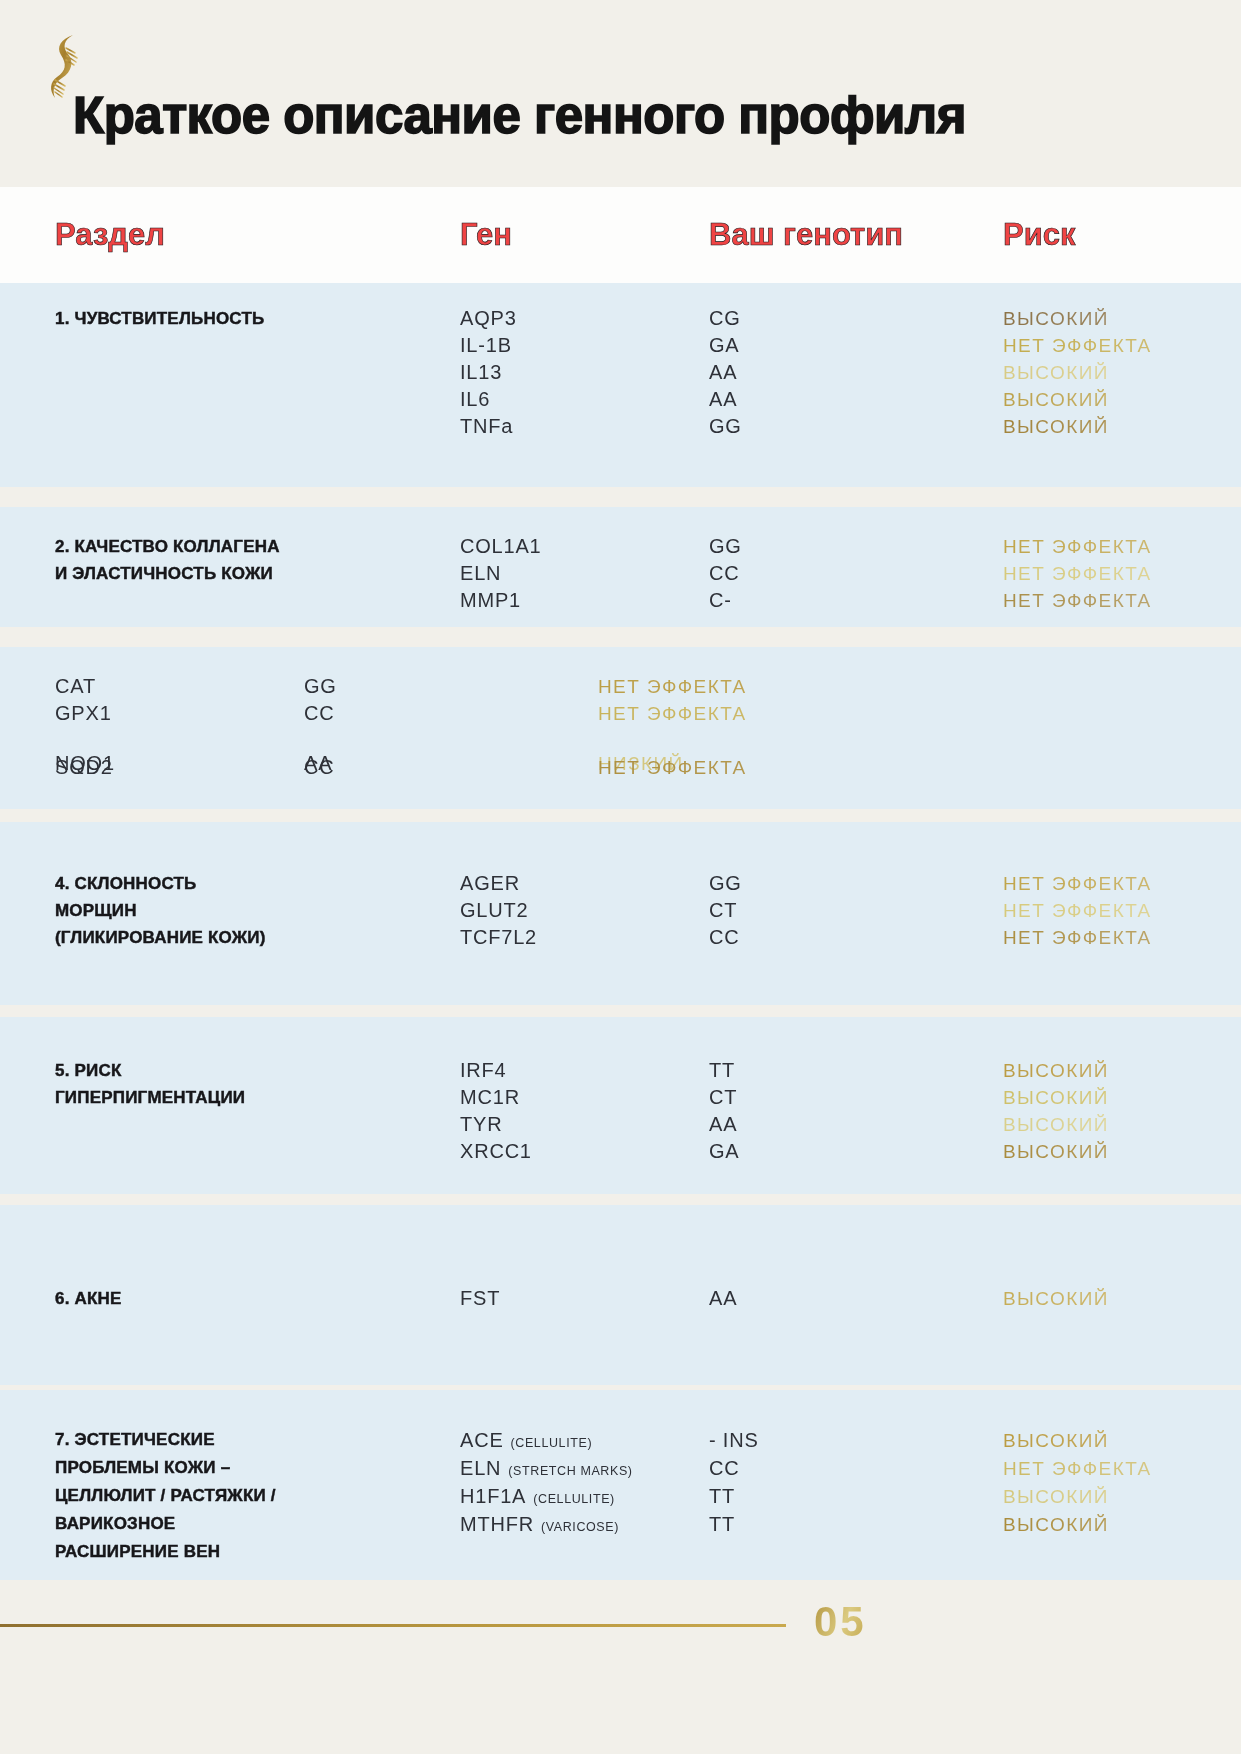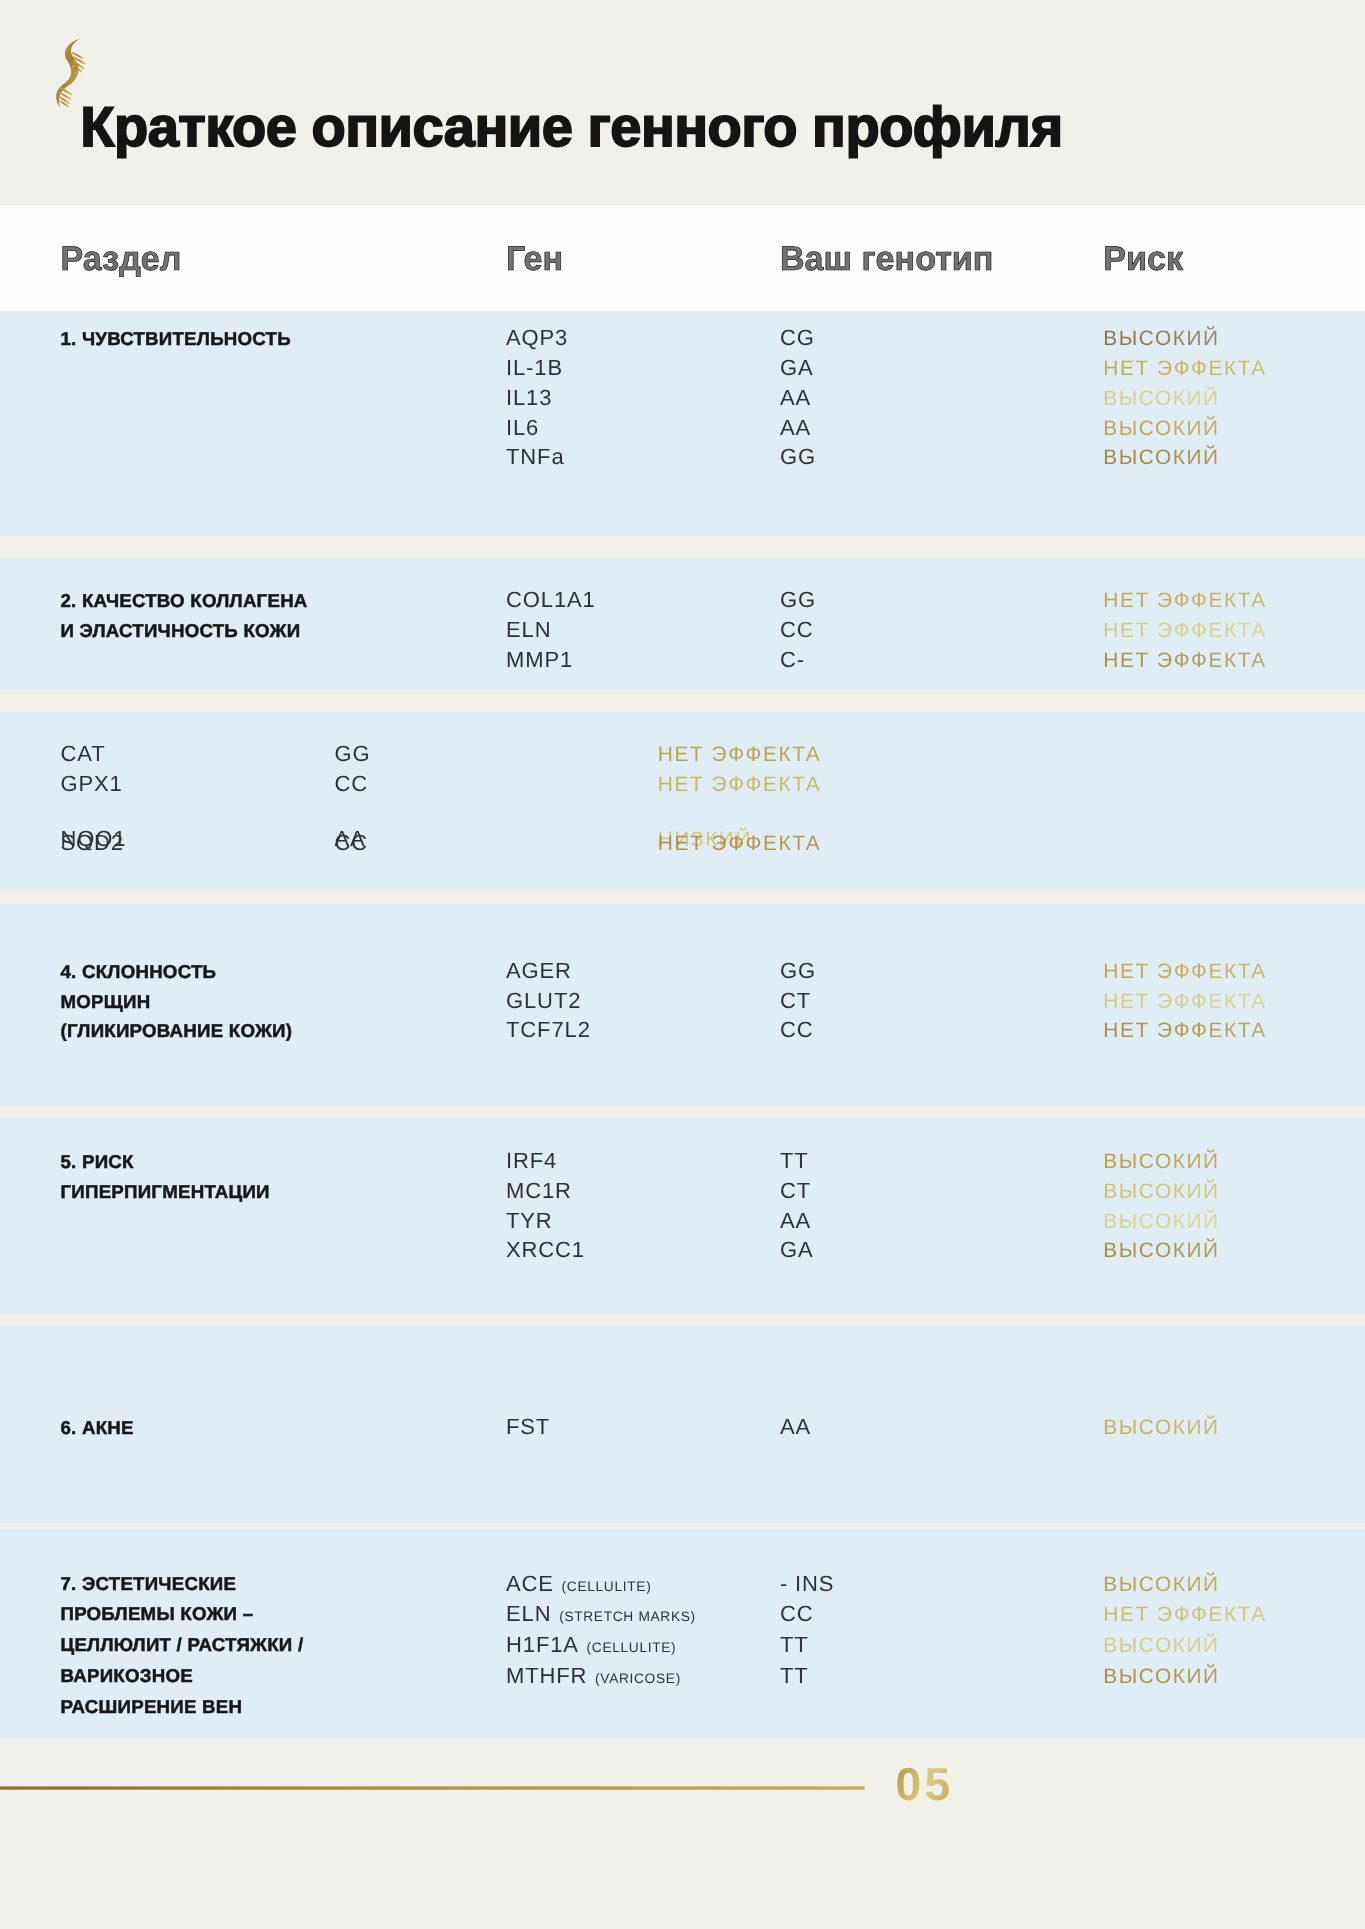--- a/index.html
+++ b/index.html
@@ -8,38 +8,38 @@
 
   
   .top{position:relative;height:187px;}
   .logo{position:absolute;left:46px;top:34px;width:38px;height:66px;}
   .title{position:absolute;left:73px;top:86px;margin:0;font-size:51px;font-weight:bold;
          color:#141414;-webkit-text-stroke:1.6px #141414;letter-spacing:-0.5px;white-space:nowrap;text-align:center;}
 
   
   .head-band{height:96px;background:#fdfdfc;box-sizing:border-box;padding-left:55px;
              display:grid;grid-template-columns:405px 249px 294px auto;align-items:center;}
-  .head-band .h{font-size:31px;font-weight:bold;color:#737373;-webkit-text-stroke:0.6px #17171a;letter-spacing:0;}
+  .head-band .h{font-size:31px;font-weight:bold;color:#ef4444;-webkit-text-stroke:0.6px #17171a;letter-spacing:0;}
 
   
   .block{background:#e1edf4;box-sizing:border-box;padding-left:55px;display:flex;}
   .label{width:405px;flex:0 0 405px;}
   .label div{font-size:17px;font-weight:bold;color:#17171a;-webkit-text-stroke:0.45px #17171a;
              line-height:27px;letter-spacing:0.2px;}
   .rows{flex:1;}
   .row{display:grid;grid-template-columns:249px 294px auto;height:27px;line-height:27px;align-items:baseline;}
   .gene,.genotype{font-size:20px;color:#2e3138;letter-spacing:0.8px;font-weight:400;}
   .note{font-size:12.5px;letter-spacing:0.6px;margin-left:7px;color:#2e3138;}
   .risk{font-size:19px;letter-spacing:1.4px;font-weight:400;white-space:nowrap;}
 
-  .s1{height:204px;padding-top:12px;margin-bottom:20px;}
+  .s1{height:204px;padding-top:22px;margin-bottom:20px;}
   .s2{height:120px;padding-top:26px;margin-bottom:20px;}
   .s3{height:162px;padding-top:26px;margin-bottom:13px;}
   .s4{height:183px;padding-top:48px;margin-bottom:12px;}
-  .s5{height:177px;padding-top:26px;margin-bottom:11px;}
+  .s5{height:177px;padding-top:40px;margin-bottom:11px;}
   .s6{height:180px;padding-top:80px;margin-bottom:5px;}
   .s7{height:190px;padding-top:36px;margin-bottom:14px;}
   .s7 .row,.s7 .label div{height:28px;line-height:28px;}
 
   
   .footer{position:relative;height:114px;background:#f2f0ea;}
   .rule{position:absolute;left:0;top:30px;width:786px;height:3px;
         background:linear-gradient(90deg,#8f7030,#b8973f 60%,#c9a94e);}
   .pageno{position:absolute;left:814px;top:4px;font-size:42px;letter-spacing:3px;font-weight:700;
           background:linear-gradient(115deg,#b3953f,#dbca80 55%,#c2a64c);

